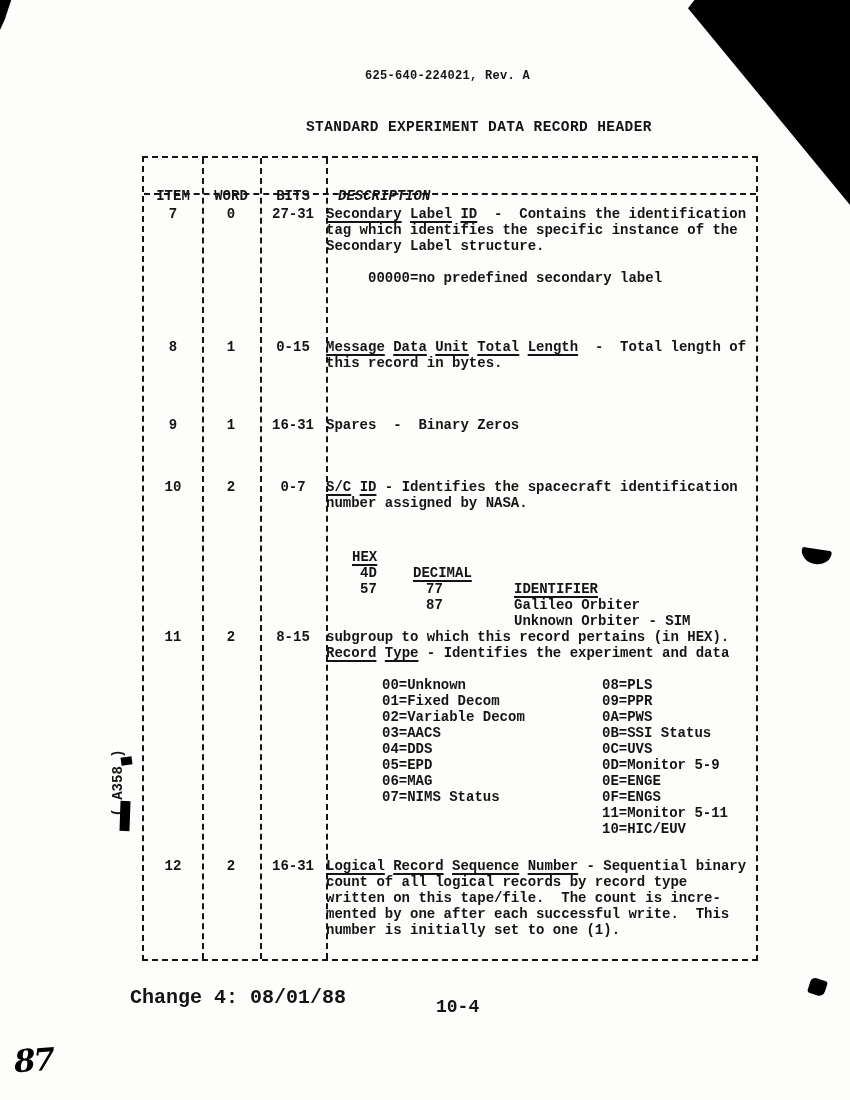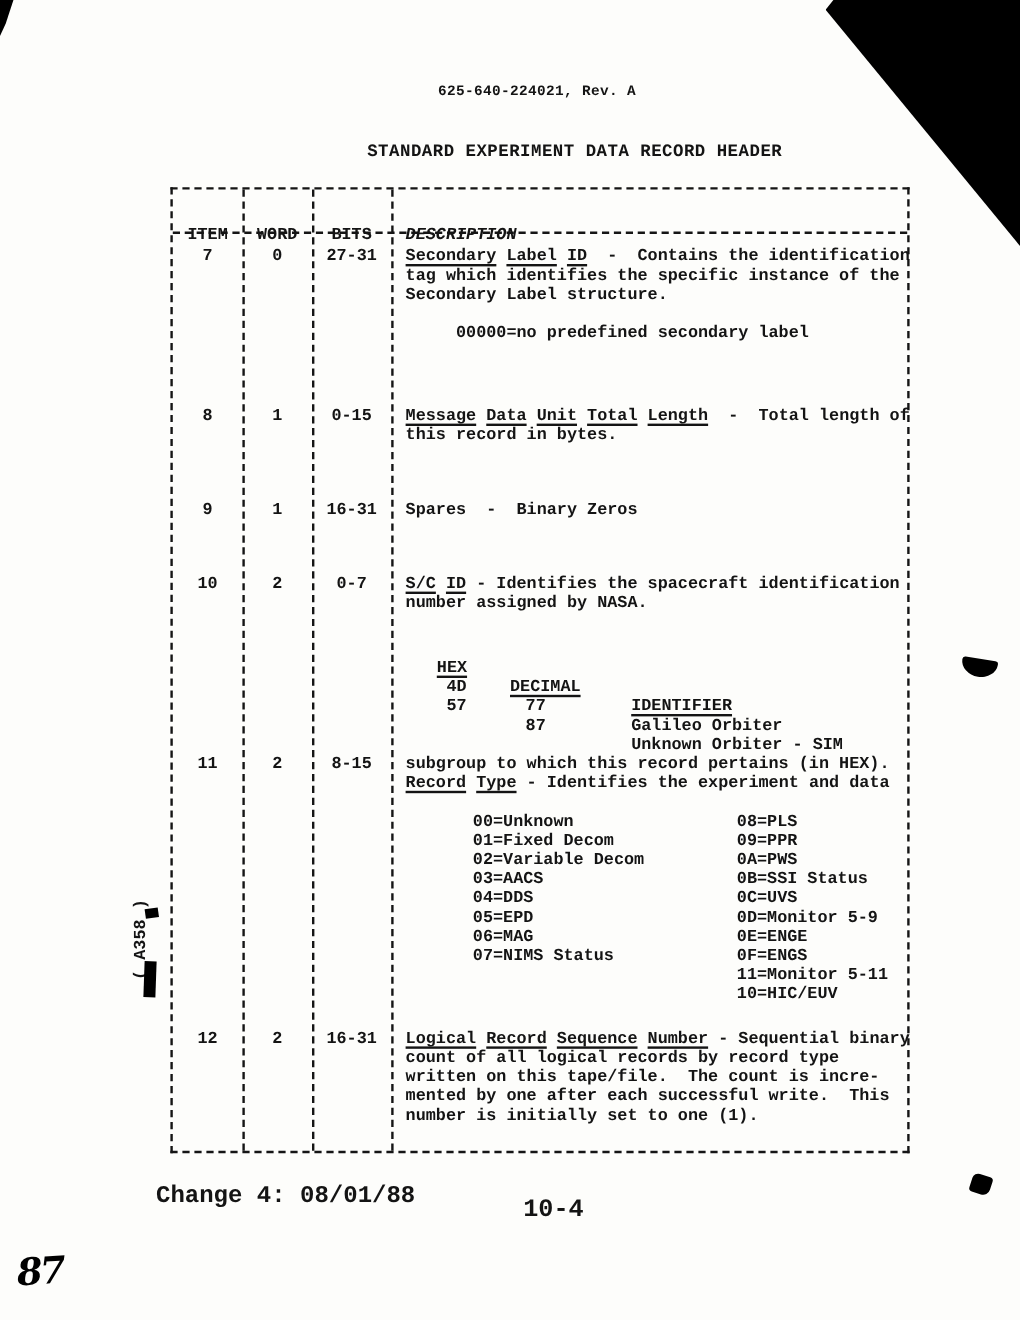--- a/index.html
+++ b/index.html
@@ -24,21 +24,21 @@
   .handwritten{left:14px;top:1042px;font-family:"DejaVu Serif",serif;
     font-weight:700;font-style:italic;font-size:31px;transform:rotate(-4deg);
     letter-spacing:-2px;color:#000;}
 
   
   .doc-number{left:365px;top:69px;font-size:12px;font-weight:700;letter-spacing:.3px;}
   .doc-title{left:306px;top:119px;font-size:14.5px;font-weight:700;letter-spacing:.4px;}
 
   
   .footer-left{left:130px;top:986px;font-size:20px;font-weight:700;}
-  .footer-page{left:436px;top:997px;font-size:21px;font-weight:700;}
+  .footer-page{left:436px;top:997px;font-size:18px;font-weight:700;}
 
   
   .margin-note{left:72px;top:775px;width:92px;height:16px;font-size:14px;font-weight:700;
     transform:rotate(-90deg);text-align:center;white-space:pre;}
   .bar1{left:121px;top:757px;width:11px;height:8px;background:#000;transform:rotate(-8deg);}
   .bar2{left:120px;top:801px;width:10px;height:30px;background:#000;transform:rotate(2deg);}
 
   
   .rec-table{left:142px;top:156px;width:612px;height:801px;
     border:2px dashed #151515;position:absolute;font-size:14px;font-weight:700;}
@@ -46,21 +46,21 @@
   .v1{left:58px;} .v2{left:116px;} .v3{left:182px;}
   .hsep{position:absolute;left:0;right:0;top:35px;height:0;border-top:2px dashed #151515;}
 
   .hcell{position:absolute;top:13px;text-align:center;white-space:pre;margin-top:17px;}
   .h-item{left:0;width:58px;} .h-word{left:58px;width:58px;} .h-bits{left:116px;width:66px;}
   .h-desc{left:194px;text-align:left;font-style:italic;}
 
   .num{position:absolute;white-space:pre;text-align:center;}
   .c-item{left:0;width:58px;} .c-word{left:58px;width:58px;} .c-bits{left:116px;width:66px;}
 
-  .desc{position:absolute;left:194px;width:424px;}
+  .desc{position:absolute;left:182px;width:424px;}
   .line{height:16px;line-height:16px;white-space:pre;position:relative;}
   .uw{text-decoration:underline;text-decoration-thickness:2px;text-underline-offset:3px;}
   .indent42{padding-left:42px;}
 
   .sub{position:relative;font-family:Liberation Mono, monospace;}
   .sub .cell{position:absolute;white-space:pre;}
   .sx1{left:26px;} .sx2{left:87px;} .sx3{left:188px;}
 
   .twocol{position:relative;}
   .lcol{position:absolute;left:56px;top:0;}

